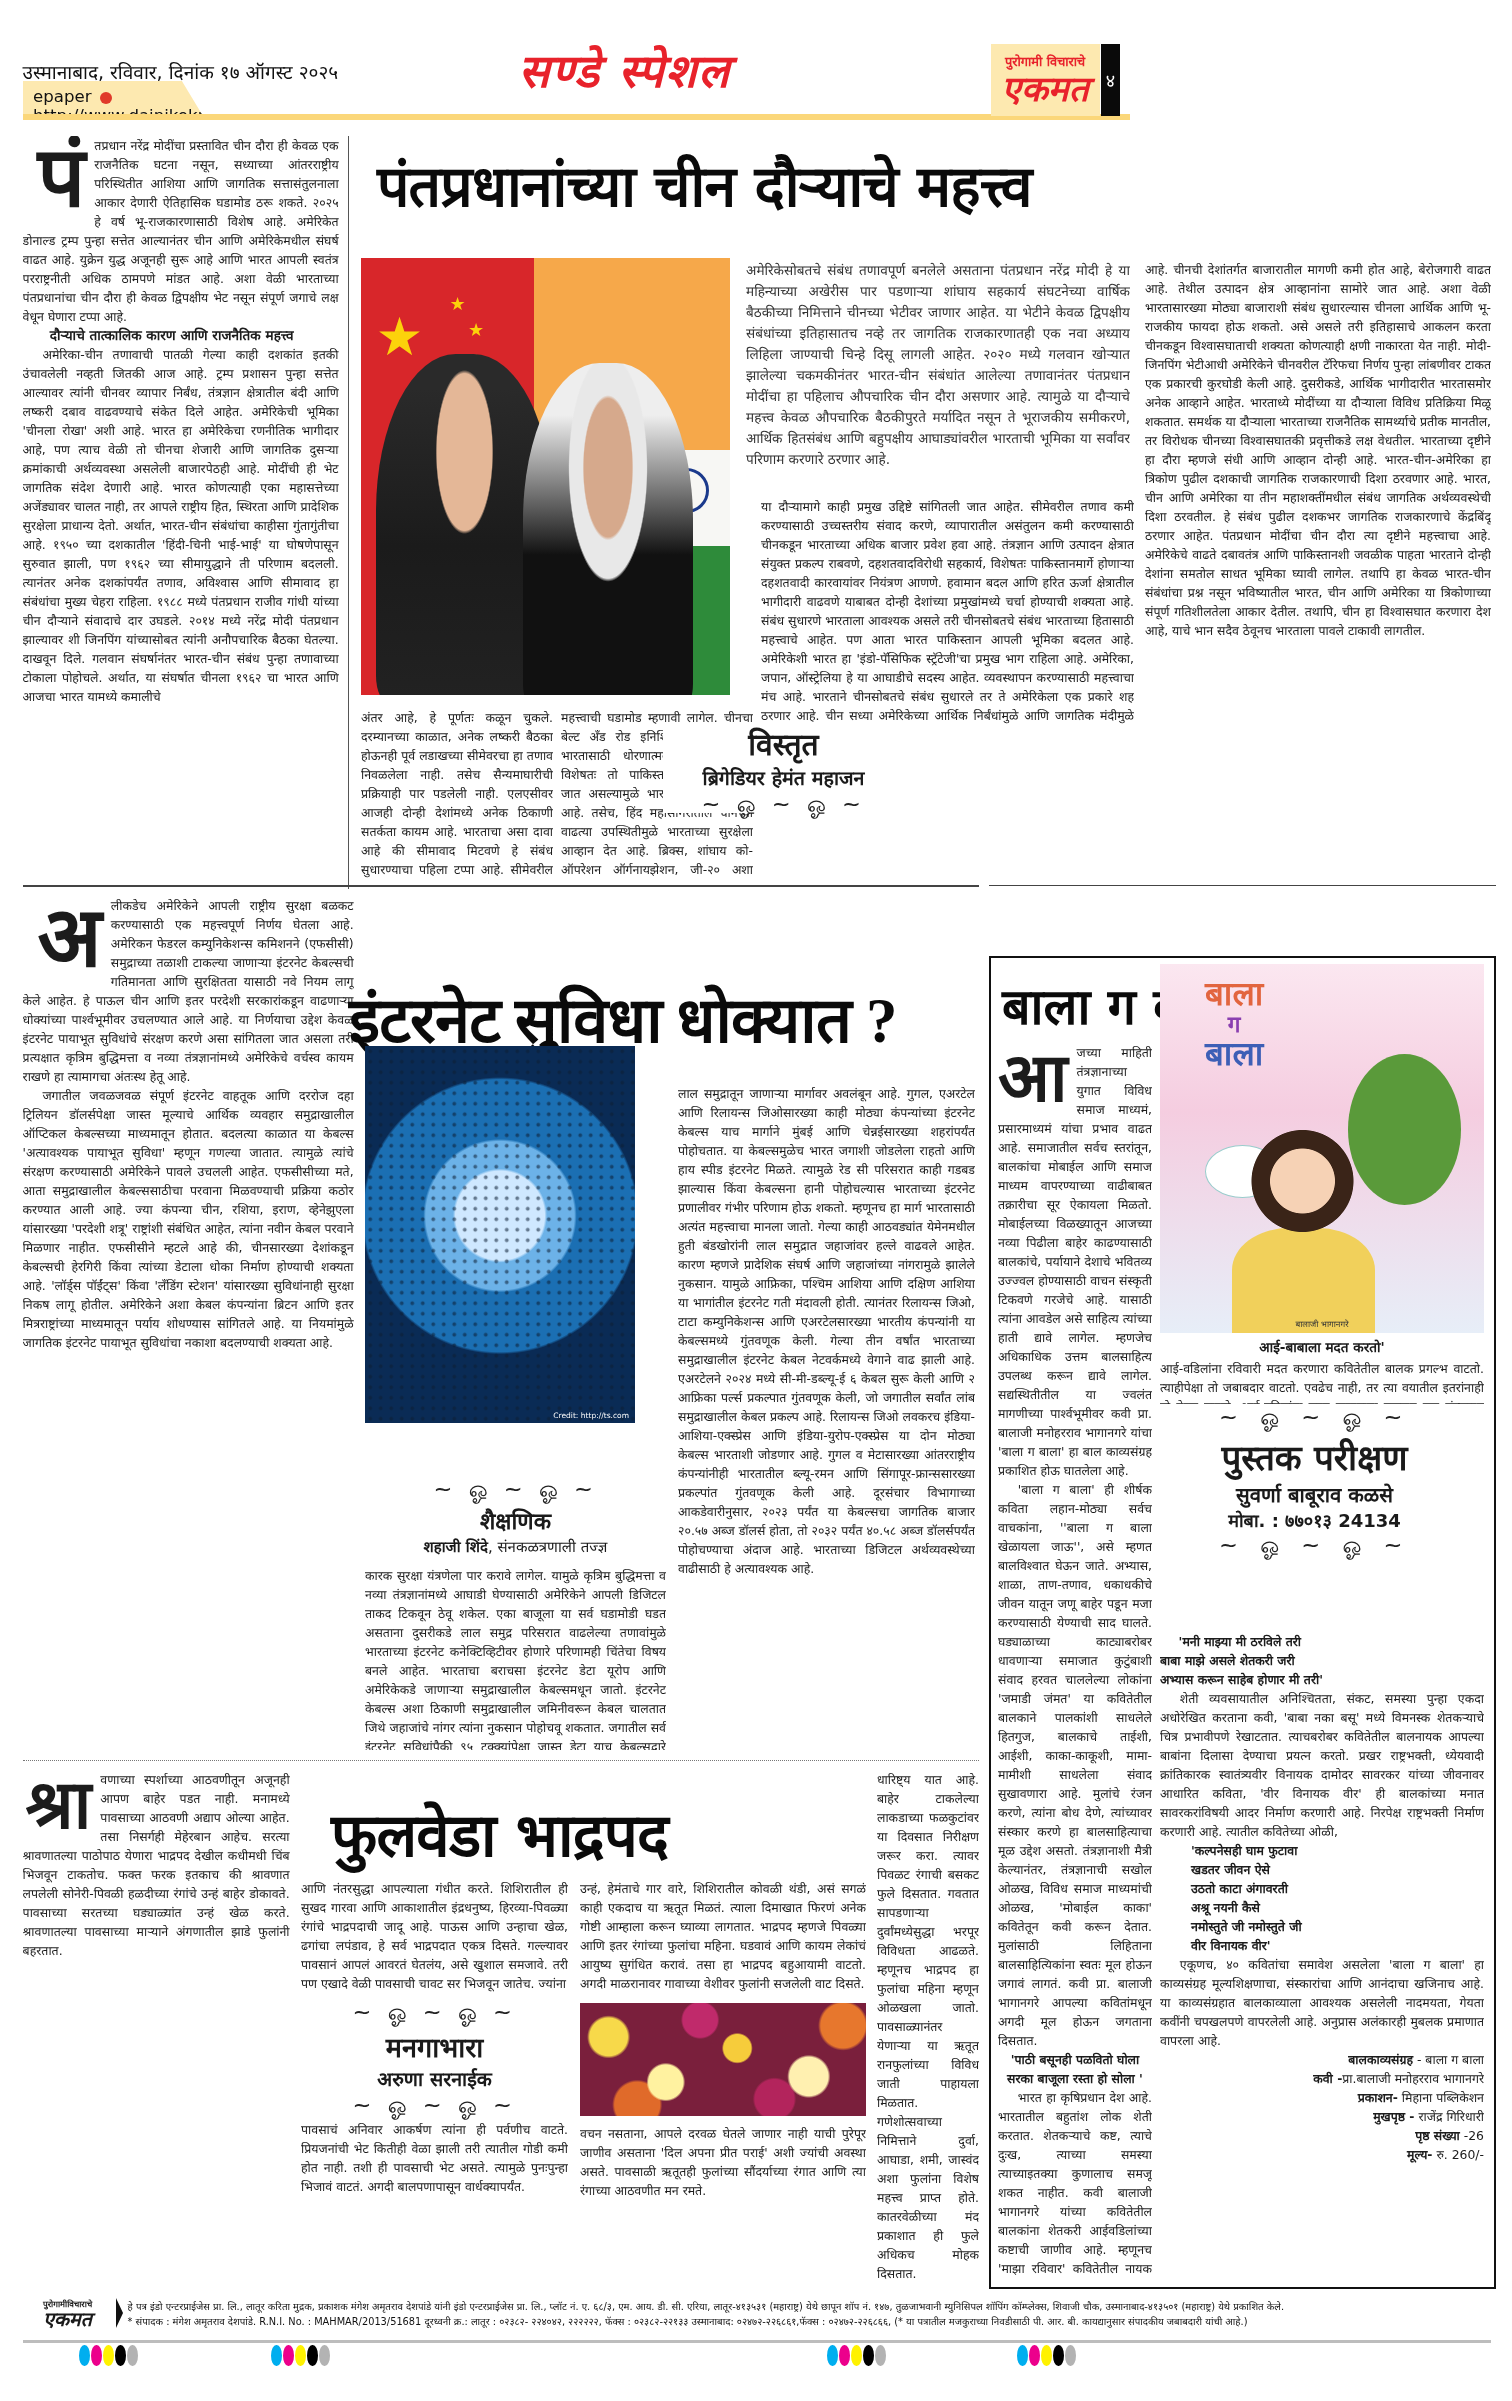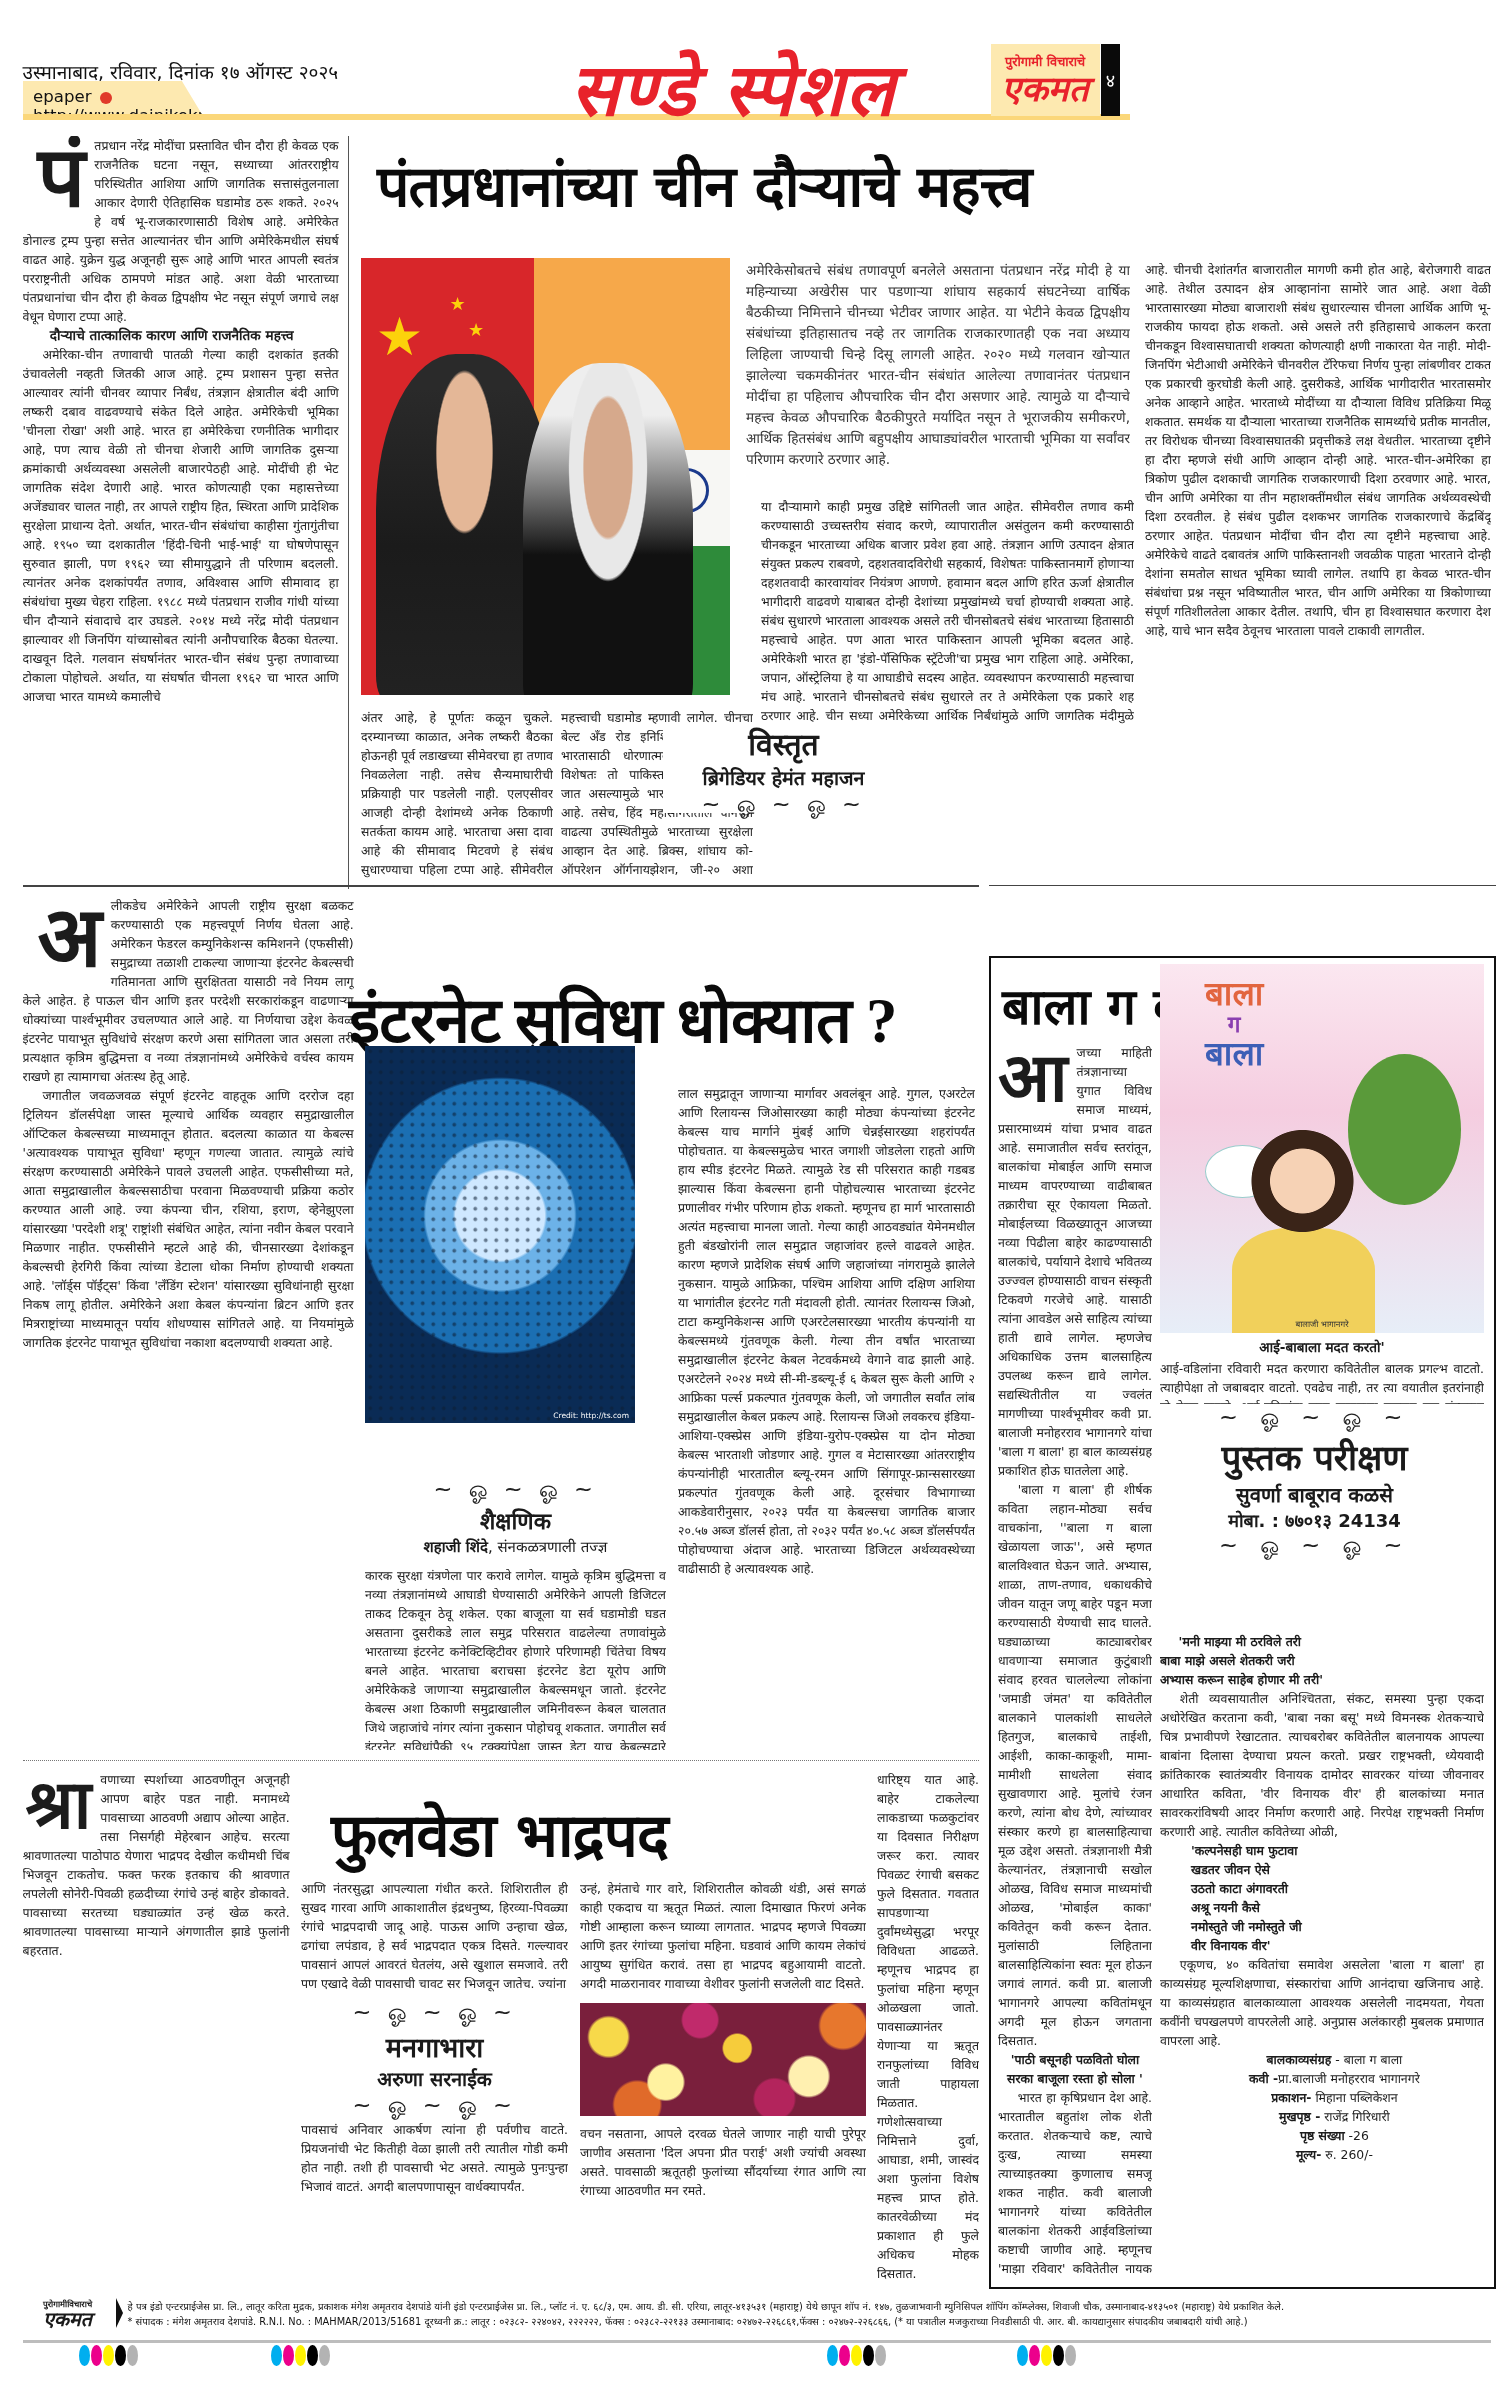--- a/index.html
+++ b/index.html
@@ -6,21 +6,21 @@
   html, body { width: 1512px; height: 2401px; background: #ffffff; overflow: hidden; }
   body { font-family: "DejaVu Sans", sans-serif; color: #1a1a1a; position: relative; }
 
   
   .masthead { position: absolute; left: 22.6px; top: 0; width: 1468px; height: 124px; }
   .mh-date { position: absolute; left: 0; top: 59px; font-size: 19px; color: #111; }
   .mh-epaper { position: absolute; left: 0; top: 81px; width: 181px; height: 36px; background: #fde9b0;
                clip-path: polygon(0 0, 88% 0, 100% 100%, 0 100%); padding: 6px 0 0 10.5px; font-size: 16.6px; color:#111; }
   .mh-epaper .dot { display:inline-block; width:12px; height:12px; border-radius:50%; background:#e03a2a; vertical-align:middle; margin: 0 3px; }
   .mh-rule { position: absolute; left: 0; top: 114px; width: 1107px; height: 6px; background: #fbd77a; }
-  .mh-special { position: absolute; left: 548px; top: 38px; font-family: "DejaVu Serif", serif; font-size: 72px; font-weight: bold;
+  .mh-special { position: absolute; left: 496px; top: 38px; font-family: "DejaVu Serif", serif; font-size: 46px; font-weight: bold;
                 color: #e8222b; font-style: italic; letter-spacing: 1.5px; }
   .mh-brand { position: absolute; left: 968px; top: 44px; width: 109px; height: 72px; background: #fde9b0; text-align: center; }
   .mh-brand .tag { color: #e8222b; font-size: 12.8px; font-weight: bold; margin-top: 7.5px; }
   .mh-brand .name { color: #e8222b; font-size: 35px; font-weight: bold; line-height: 38px; font-style: italic; }
   .mh-page { position: absolute; left: 1078px; top: 44px; width: 19.6px; height: 72px; background: #0a0a0a; color: #fff;
              font-size: 18px; text-align: center; padding-top: 24px; }
 
   
   .col { position: absolute; font-size: 12.4px; line-height: 19px; text-align: justify; color: #1c1c1c; overflow: hidden; }
   .col p { text-indent: 1.6em; }
@@ -229,21 +229,21 @@
     <p>शेती व्यवसायातील अनिश्चितता, संकट, समस्या पुन्हा एकदा अधोरेखित करताना कवी, 'बाबा नका बसू' मध्ये विमनस्क शेतकऱ्याचे चित्र प्रभावीपणे रेखाटतात. त्याचबरोबर कवितेतील बालनायक आपल्या बाबांना दिलासा देण्याचा प्रयत्न करतो. प्रखर राष्ट्रभक्ती, ध्येयवादी क्रांतिकारक स्वातंत्र्यवीर विनायक दामोदर सावरकर यांच्या जीवनावर आधारित कविता, 'वीर विनायक वीर' ही बालकांच्या मनात सावरकरांविषयी आदर निर्माण करणारी आहे. निरपेक्ष राष्ट्रभक्ती निर्माण करणारी आहे. त्यातील कवितेच्या ओळी,</p>
     <p class="poem" style="text-indent:0; padding-left:2.5em;">
       <span>'कल्पनेसही घाम फुटावा</span><br>
       <span>खडतर जीवन ऐसे</span><br>
       <span>उठतो काटा अंगावरती</span><br>
       <span>अश्रू नयनी कैसे</span><br>
       <span>नमोस्तुते जी नमोस्तुते जी</span><br>
       <span>वीर विनायक वीर'</span>
     </p>
     <p>एकूणच, ४० कवितांचा समावेश असलेला 'बाला ग बाला' हा काव्यसंग्रह मूल्यशिक्षणाचा, संस्कारांचा आणि आनंदाचा खजिनाच आहे. या काव्यसंग्रहात बालकाव्याला आवश्यक असलेली नादमयता, गेयता कवींनी चपखलपणे वापरलेली आहे. अनुप्रास अलंकारही मुबलक प्रमाणात वापरला आहे.</p>
-    <div class="specs" style="padding-left:2em; text-align:center;">
+    <div class="specs" style="padding-left:2em; text-align:right;">
       <div><b>बालकाव्यसंग्रह</b><span> - बाला ग बाला</span></div>
       <div><b>कवी -</b><span>प्रा.बालाजी मनोहरराव भागानगरे</span></div>
       <div><b>प्रकाशन-</b><span> मिहाना पब्लिकेशन</span></div>
       <div><b>मुखपृष्ठ -</b><span> राजेंद्र गिरिधारी</span></div>
       <div><b>पृष्ठ संख्या</b><span> -26</span></div>
       <div><b>मूल्य-</b><span> रु. 260/-</span></div>
     </div>
   </div>
 </section>
 

